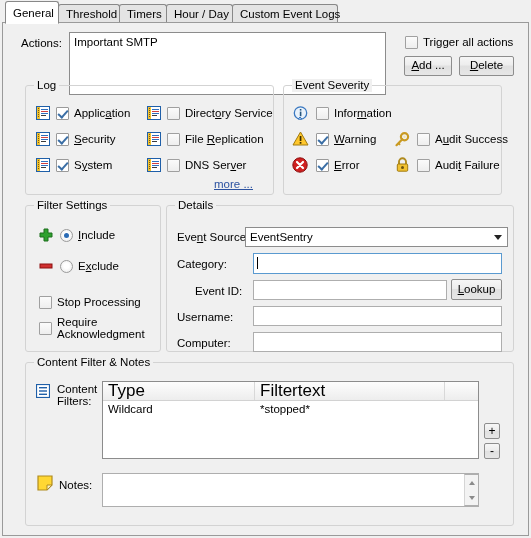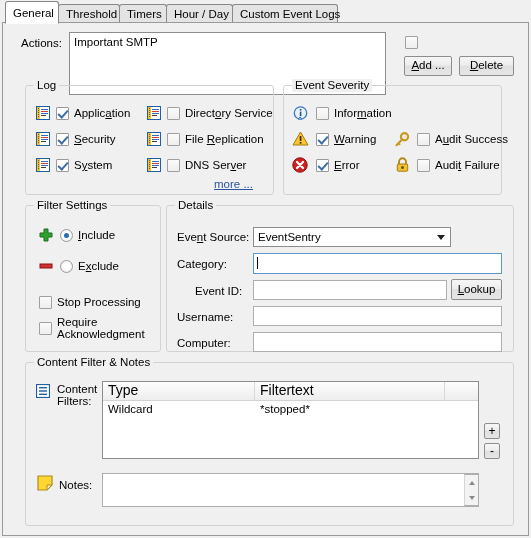--- a/index.html
+++ b/index.html
@@ -200,21 +200,21 @@
     border: 1px solid #8c8c8c;
     overflow: hidden;
   }
   .thead {
     display: flex;
     height: 18px;
     background: linear-gradient(to bottom,#fdfdfd,#ededed);
     border-bottom: 1px solid #d2d2d2;
   }
   .th {
-    font-size: 14px;
+    font-size: 17px;
     line-height: 17px;
     padding-left: 5px;
     border-right: 1px solid #d8d8d8;
     box-sizing: border-box;
     overflow: hidden;
     white-space: nowrap;
   }
   .trow { display: flex; height: 17px; }
   .td {
     font-size: 11.5px;
@@ -265,20 +265,21 @@
 
   <div class="tabpage">
 
     <div class="lbl" style="left:18px;top:14px;">Actions:</div>
 
     <div class="listbox" style="left:66px;top:9px;width:317px;height:63px;">
       <div class="item">Important SMTP</div>
     </div>
 
     <div class="cb" style="left:402px;top:13px;"></div>
+    <div class="cblabel" style="left:420px;top:13px;">Trigger all actions</div>
 
     <div class="btn" style="left:401px;top:33px;width:48px;height:20px;">
       <span><u>A</u>dd ...</span>
     </div>
     <div class="btn" style="left:456px;top:33px;width:55px;height:20px;">
       <span><u>D</u>elete</span>
     </div>
 
     <div class="group" style="left:22px;top:62px;width:249px;height:110px;">
       <div class="gtitle">Log</div>
@@ -446,21 +447,21 @@
       <div class="cblabel" style="left:31px;top:90px;">Stop Processing</div>
 
       <div class="cb" style="left:13px;top:116px;"></div>
       <div class="cblabel two" style="left:31px;top:111px;width:96px;">Require Acknowledgment</div>
     </div>
 
     <div class="group" style="left:163px;top:182px;width:348px;height:147px;">
       <div class="gtitle">Details</div>
 
       <div class="lbl" style="left:10px;top:25px;">Eve<u>n</u>t Source:</div>
-      <div class="combo" style="left:86px;top:21px;width:198px;height:20px;">
+      <div class="combo" style="left:78px;top:21px;width:263px;height:20px;">
         <span>EventSentry</span>
         <span class="arrow"></span>
       </div>
 
       <div class="lbl" style="left:10px;top:52px;">Category:</div>
       <div class="textbox focused" style="left:86px;top:47px;width:249px;height:21px;">
         <span class="caret"></span><span></span>
       </div>
 
       <div class="lbl" style="left:28px;top:79px;">Event ID:</div>

